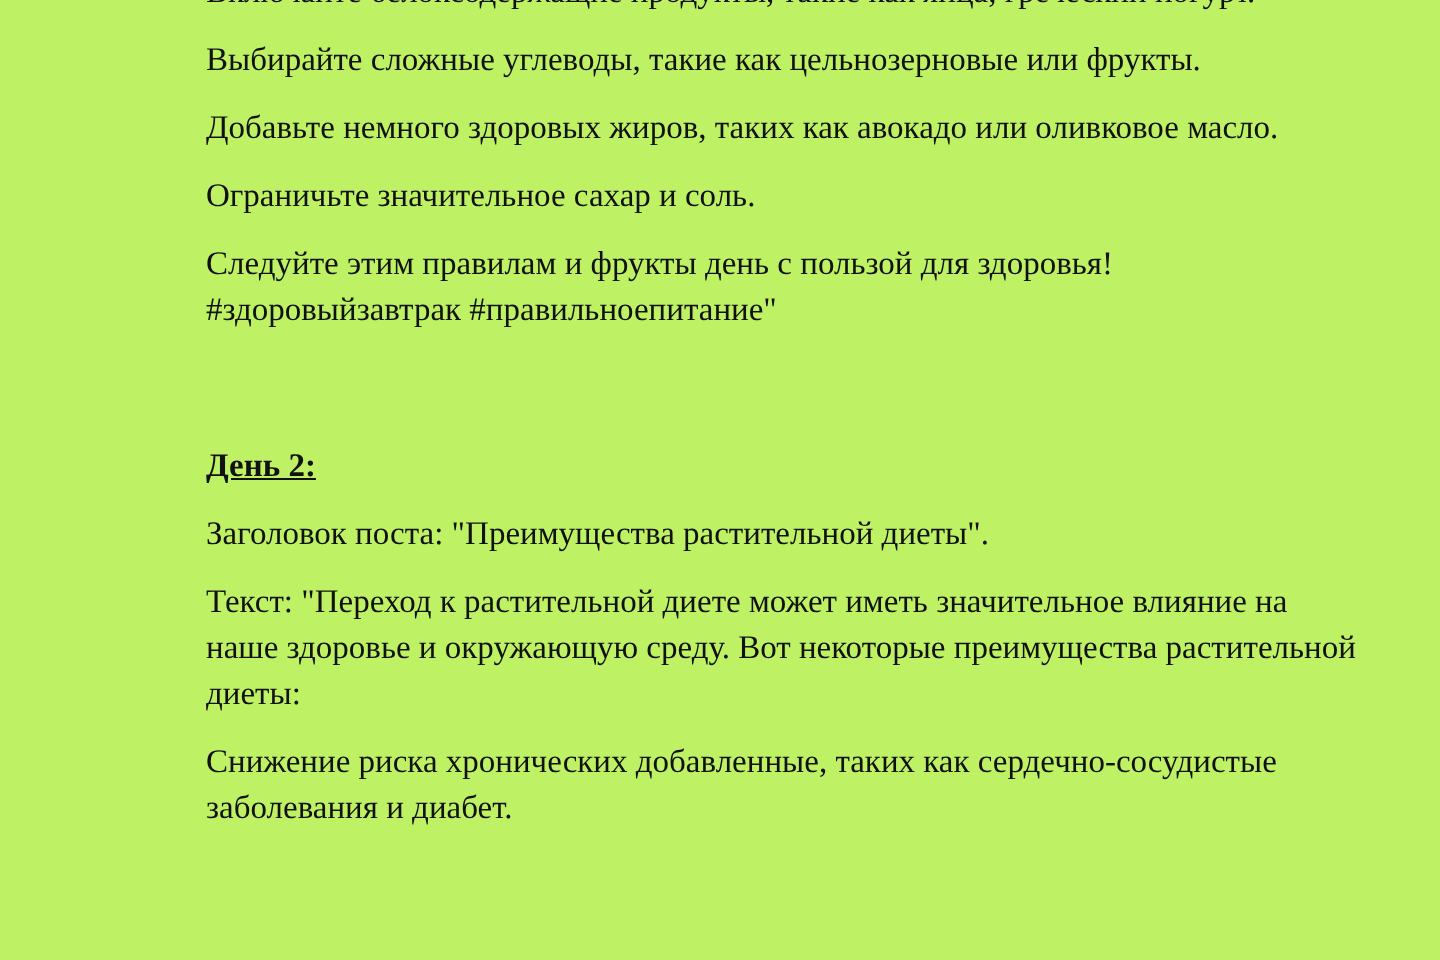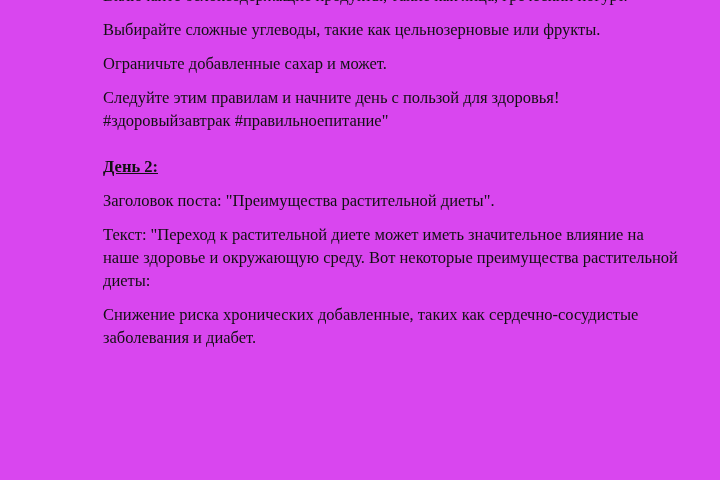--- a/index.html
+++ b/index.html
@@ -8,51 +8,52 @@
       width: 720px;
       height: 480px;
       overflow: hidden;
       background: #ffffff;
     }
     .page {
       position: relative;
       width: 720px;
       height: 480px;
       overflow: hidden;
-      background: #d946ef;
+      background: #bef264;
       font-family: "Liberation Serif", "DejaVu Serif", serif;
       font-size: 16.5px;
       color: #111111;
     }
     .content {
       position: absolute;
       left: 103px;
       top: -16px;
       width: 580px;
     }
     .para {
       margin: 0 0 11px 0;
       line-height: 23px;
     }
     .heading {
       font-weight: bold;
       text-decoration: underline;
-      margin-top: 23px;
+      margin-top: 55px;
       margin-bottom: 11px;
       line-height: 23px;
     }
   </style>
 </head>
 <body>
 
 <div class="page">
   <div class="content">
     <p class="para">Включайте белоксодержащие продукты, такие как яйца, греческий йогурт.</p>
     <p class="para">Выбирайте сложные углеводы, такие как цельнозерновые или фрукты.</p>
-    <p class="para">Ограничьте добавленные сахар и может.</p>
-    <p class="para">Следуйте этим правилам и начните день с пользой для здоровья! #здоровыйзавтрак #правильноепитание"</p>
+    <p class="para">Добавьте немного здоровых жиров, таких как авокадо или оливковое масло.</p>
+    <p class="para">Ограничьте значительное сахар и соль.</p>
+    <p class="para">Следуйте этим правилам и фрукты день с пользой для здоровья! #здоровыйзавтрак #правильноепитание"</p>
 
     <p class="heading">День 2:</p>
     <p class="para">Заголовок поста: "Преимущества растительной диеты".</p>
     <p class="para">Текст: "Переход к растительной диете может иметь значительное влияние на наше здоровье и окружающую среду. Вот некоторые преимущества растительной диеты:</p>
     <p class="para">Снижение риска хронических добавленные, таких как сердечно-сосудистые заболевания и диабет.</p>
   </div>
 </div>
 
 </body></html>

